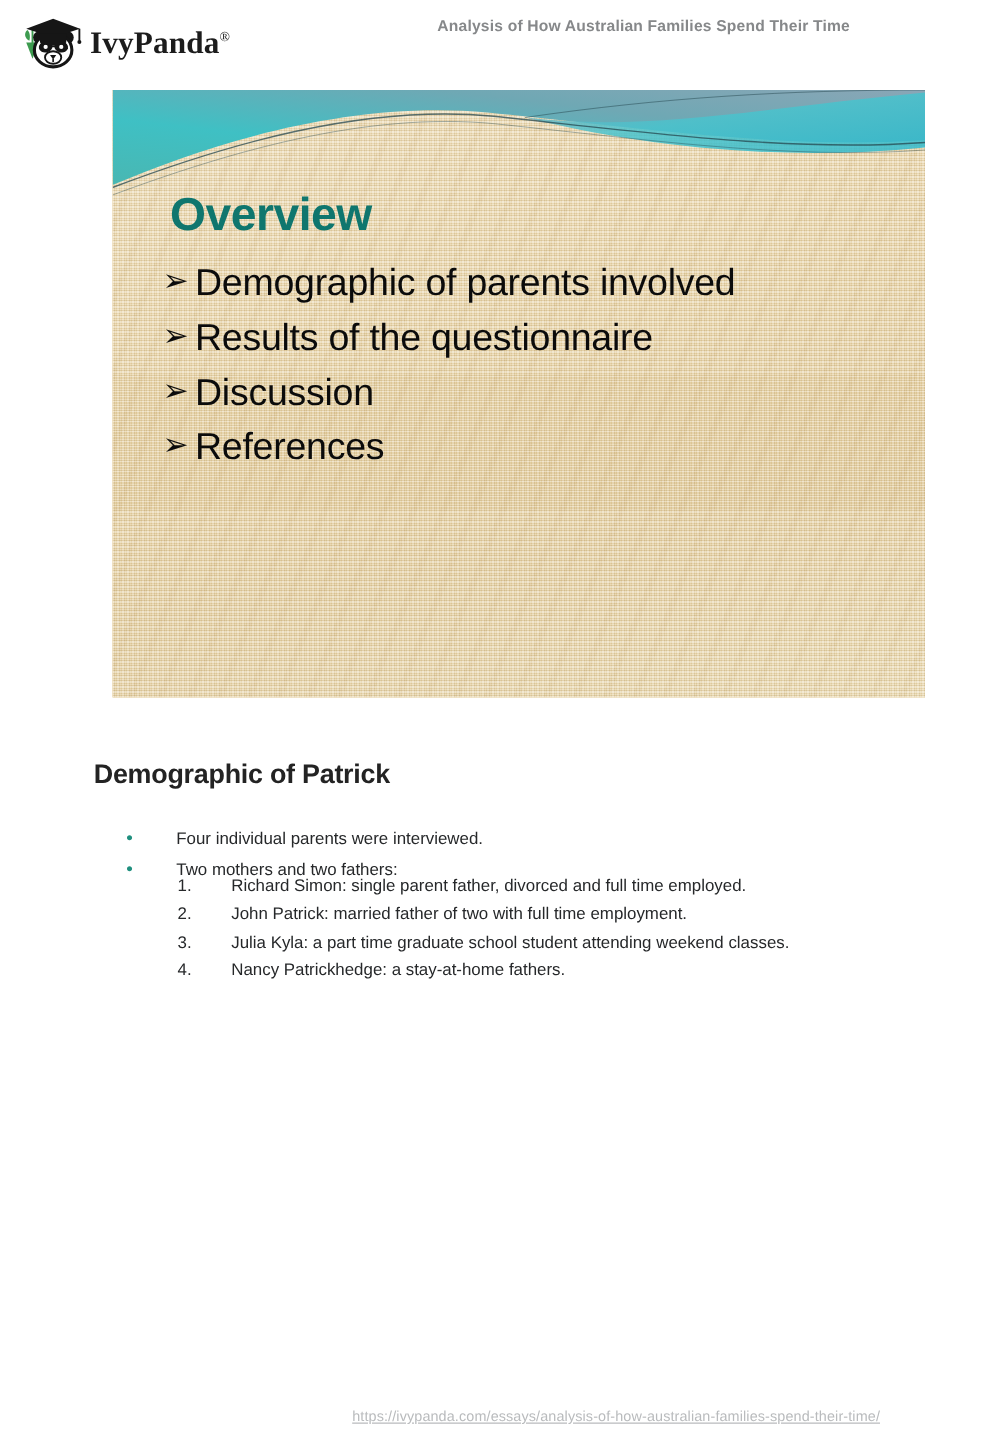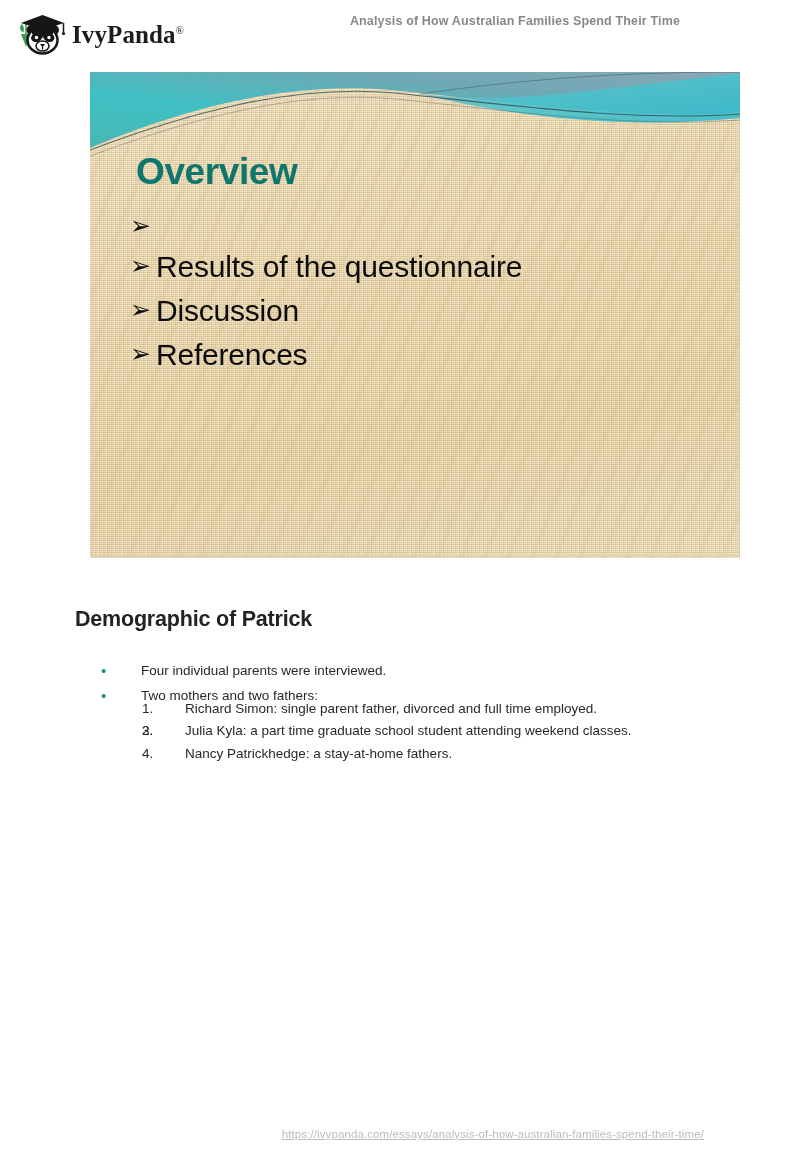--- a/index.html
+++ b/index.html
@@ -279,20 +279,21 @@
     <path d="M0 78 C90 44 200 11 305 21 C420 33 540 50 650 42" fill="none" stroke="#25474f" stroke-width="1.1" opacity="0.75"></path>
     <path d="M0 84 C92 50 202 17 306 27 C421 39 541 56 650 48" fill="none" stroke="#25474f" stroke-width="0.7" opacity="0.45"></path>
     <path d="M330 22 C440 6 540 0 650 0" fill="none" stroke="#25474f" stroke-width="0.8" opacity="0.5"></path>
   </svg>
 
   <div class="slide-title">Overview</div>
 
   <ul class="slide-list">
     <li>
       <span class="arrow">➢</span>
+      <span class="txt">Demographic of parents involved</span>
     </li>
     <li>
       <span class="arrow">➢</span>
       <span class="txt">Results of the questionnaire</span>
     </li>
     <li>
       <span class="arrow">➢</span>
       <span class="txt">Discussion</span>
     </li>
     <li>
@@ -309,20 +310,21 @@
   <li>Two mothers and two fathers:</li>
 </ul>
 
 <ol class="ordered-list">
   <li>
     <span class="num">1.</span>
     <span>Richard Simon: single parent father, divorced and full time employed.</span>
   </li>
   <li>
     <span class="num">2.</span>
+    <span>John Patrick: married father of two with full time employment.</span>
   </li>
   <li>
     <span class="num">3.</span>
     <span>Julia Kyla: a part time graduate school student attending weekend classes.</span>
   </li>
   <li>
     <span class="num">4.</span>
     <span>Nancy Patrickhedge: a stay-at-home fathers.</span>
   </li>
 </ol>

